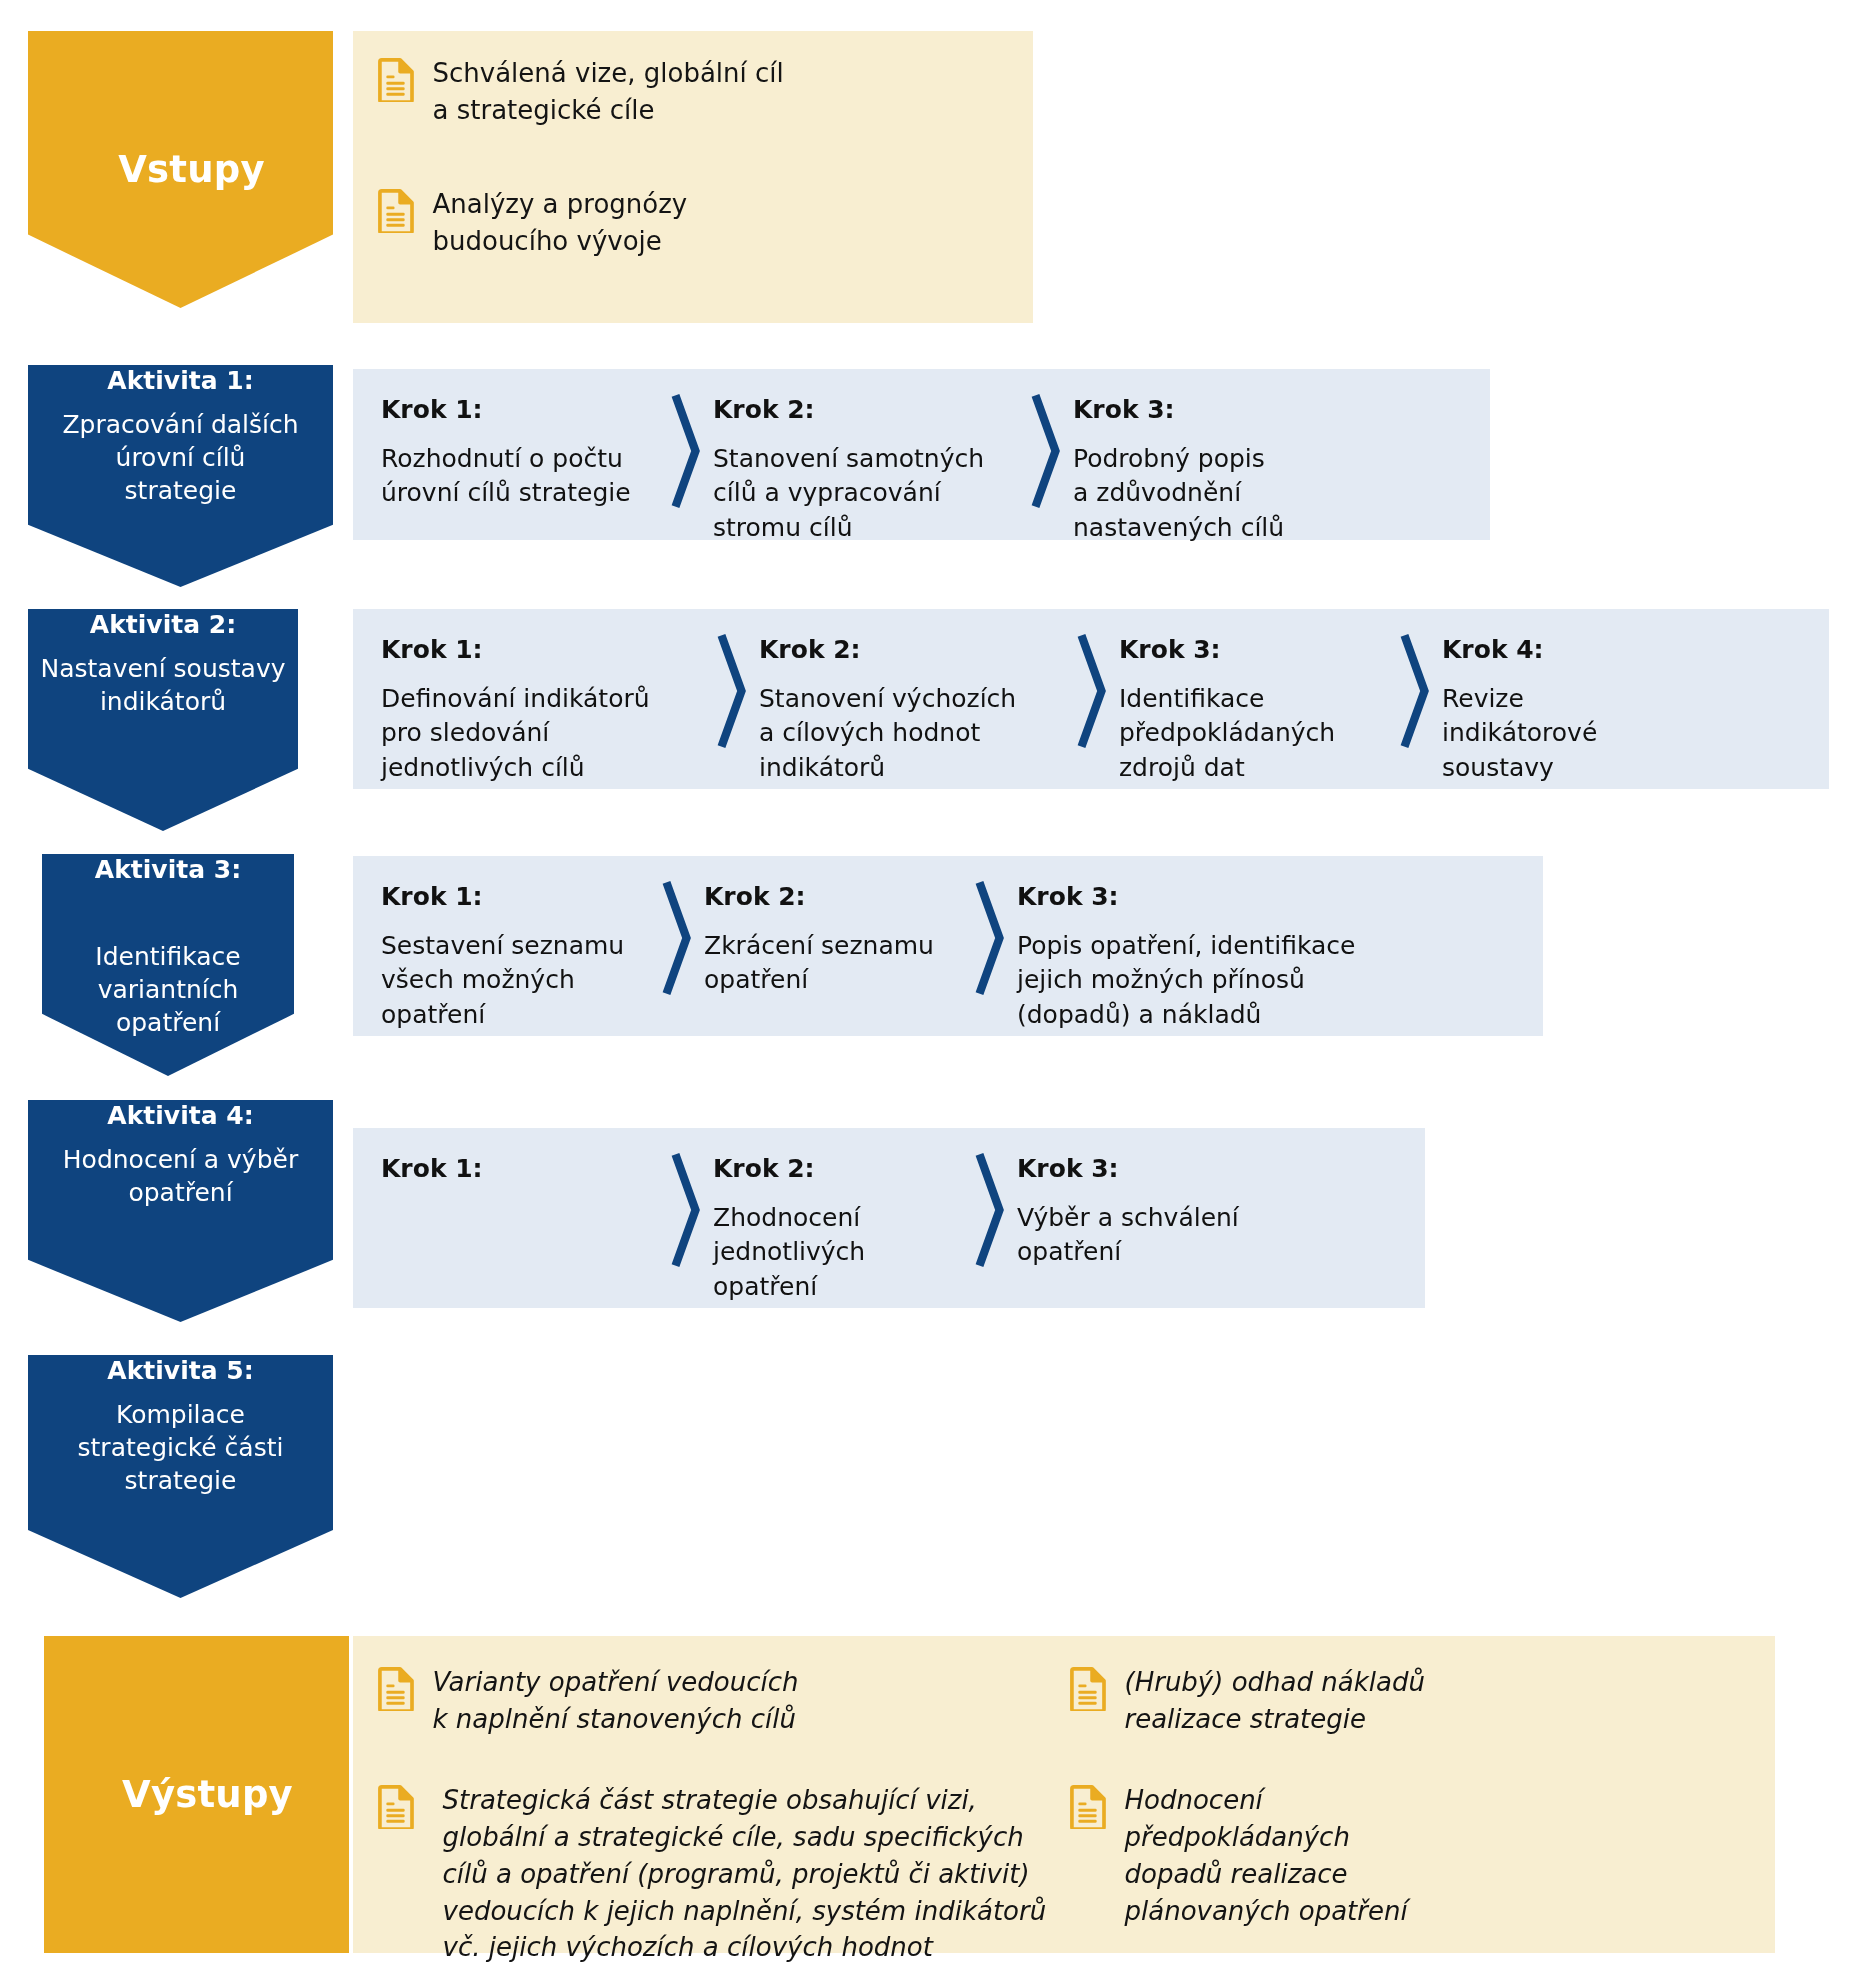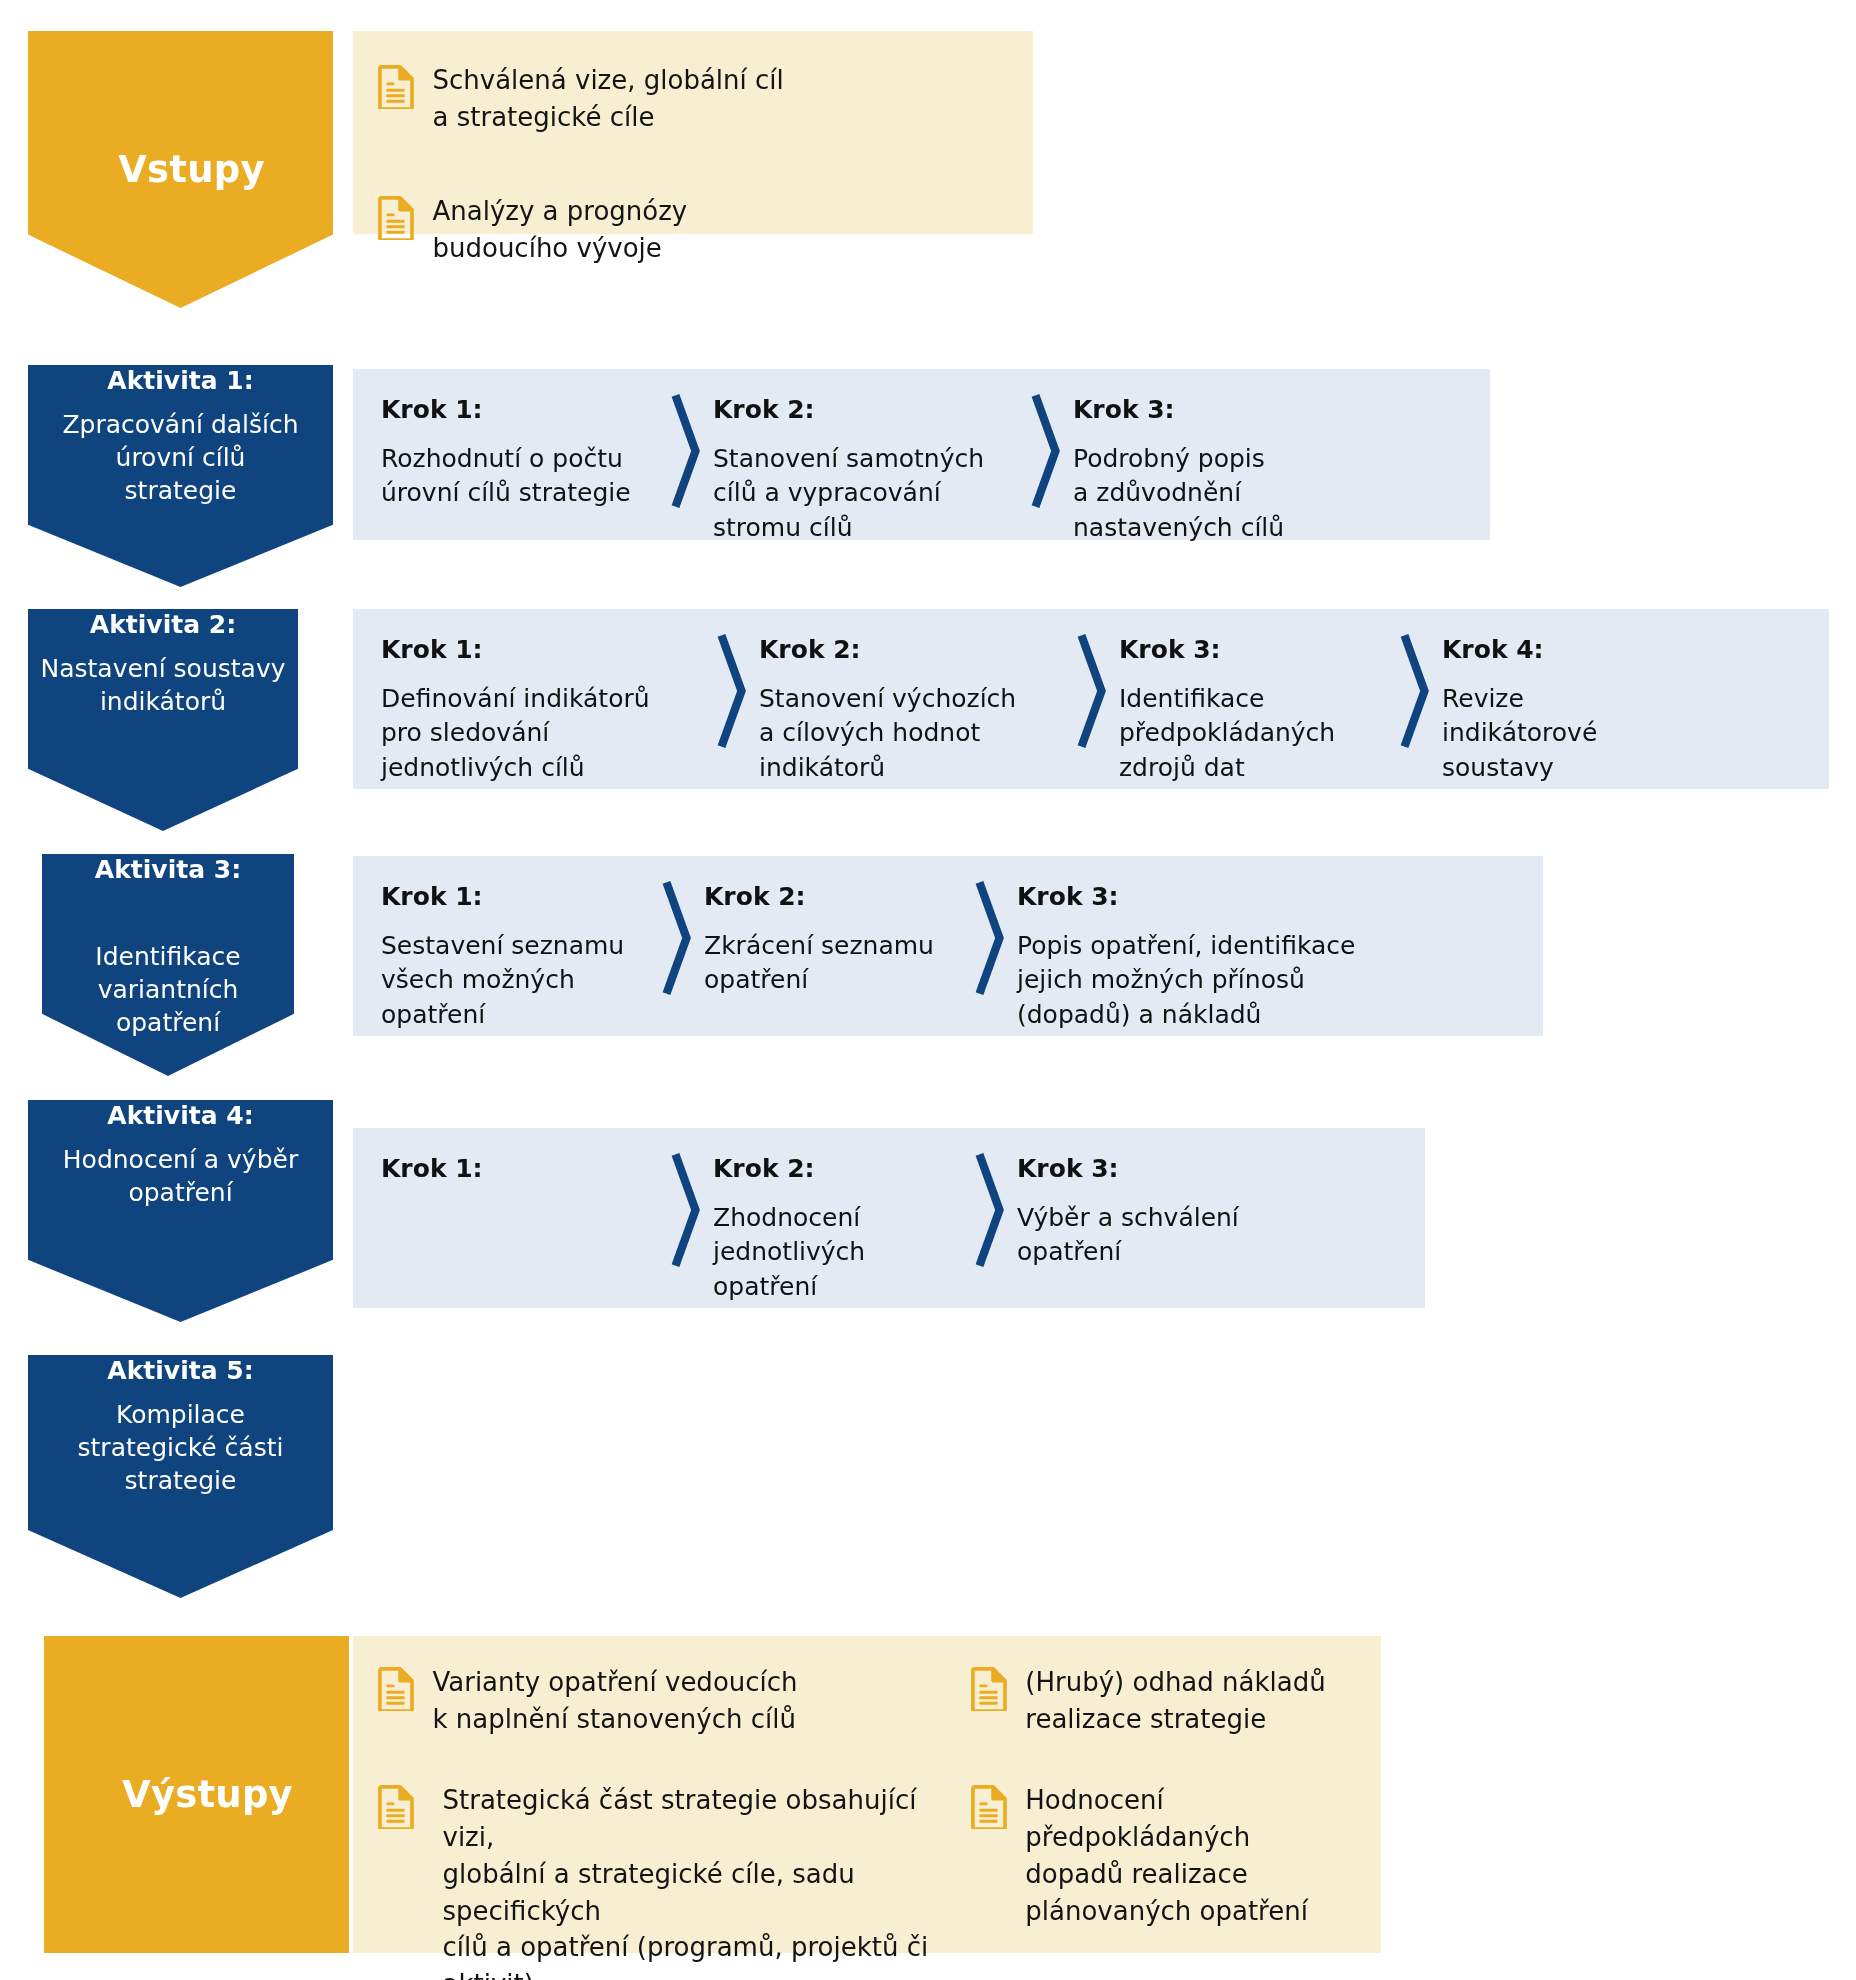--- a/index.html
+++ b/index.html
@@ -128,21 +128,21 @@
 </style>
 </head>
 <body>
 
 <div id="canvas">
 
   <div class="abs banner-label arrow" id="inputs-label" style="left:28px; top:31px; width:305px; height:277px;">
     <span>Vstupy</span>
   </div>
 
-  <div class="abs banner-body" id="inputs-body" style="left:353px; top:31px; width:680px; height:203px; padding:31px 0 0 24px;">
+  <div class="abs banner-body" id="inputs-body" style="left:353px; top:31px; width:680px; height:292px; padding:24px 0 0 24px;">
     <div id="inputs-items">
         <div class="doc-item" style="margin-bottom: 57px; max-width: 646px;">
           <span class="doc-icon">
             <svg viewBox="0 0 40 48" width="37" height="44">
               <path d="M5 2 h20 l13 13 v31 a2 2 0 0 1 -2 2 h-31 a2 2 0 0 1 -2 -2 v-42 a2 2 0 0 1 2 -2 z M25 2 v13 h13" fill="none" stroke="#EAAC22" stroke-width="4" stroke-linejoin="round"></path>
               <path d="M25 2 L38 15 L25 15 Z" fill="#EAAC22"></path>
               <rect x="10" y="19" width="9" height="3.2" rx="1.4" fill="#EAAC22"></rect>
               <rect x="10" y="26" width="20" height="3.2" rx="1.4" fill="#EAAC22"></rect>
               <rect x="10" y="32" width="20" height="3.2" rx="1.4" fill="#EAAC22"></rect>
               <rect x="10" y="38" width="20" height="3.2" rx="1.4" fill="#EAAC22"></rect>
@@ -292,21 +292,21 @@
 
   <div class="abs activity" id="act-4" style="left:28px; top:1355px; width:305px; height:243px;">
     <div class="act-title">Aktivita 5:</div>
     <div class="act-desc">Kompilace<br>strategické části<br>strategie</div>
   </div>
 
   <div class="abs banner-label" id="outputs-label" style="left:44px; top:1636px; width:305px; height:317px;">
     <span>Výstupy</span>
   </div>
 
-  <div class="abs banner-body" id="outputs-body" style="left:353px; top:1636px; width:1028px; height:317px; padding:28px 0 0 24px;">
+  <div class="abs banner-body" id="outputs-body" style="left:353px; top:1636px; width:1422px; height:317px; padding:28px 0 0 24px;font-style:italic;">
     <div class="outputs-cols">
       <div id="outputs-left" style="width:692px;">
           <div class="doc-item" style="margin-bottom: 44px; max-width: 674px;">
             <span class="doc-icon">
               <svg viewBox="0 0 40 48" width="37" height="44">
                 <path d="M5 2 h20 l13 13 v31 a2 2 0 0 1 -2 2 h-31 a2 2 0 0 1 -2 -2 v-42 a2 2 0 0 1 2 -2 z M25 2 v13 h13" fill="none" stroke="#EAAC22" stroke-width="4" stroke-linejoin="round"></path>
                 <path d="M25 2 L38 15 L25 15 Z" fill="#EAAC22"></path>
                 <rect x="10" y="19" width="9" height="3.2" rx="1.4" fill="#EAAC22"></rect>
                 <rect x="10" y="26" width="20" height="3.2" rx="1.4" fill="#EAAC22"></rect>
                 <rect x="10" y="32" width="20" height="3.2" rx="1.4" fill="#EAAC22"></rect>

